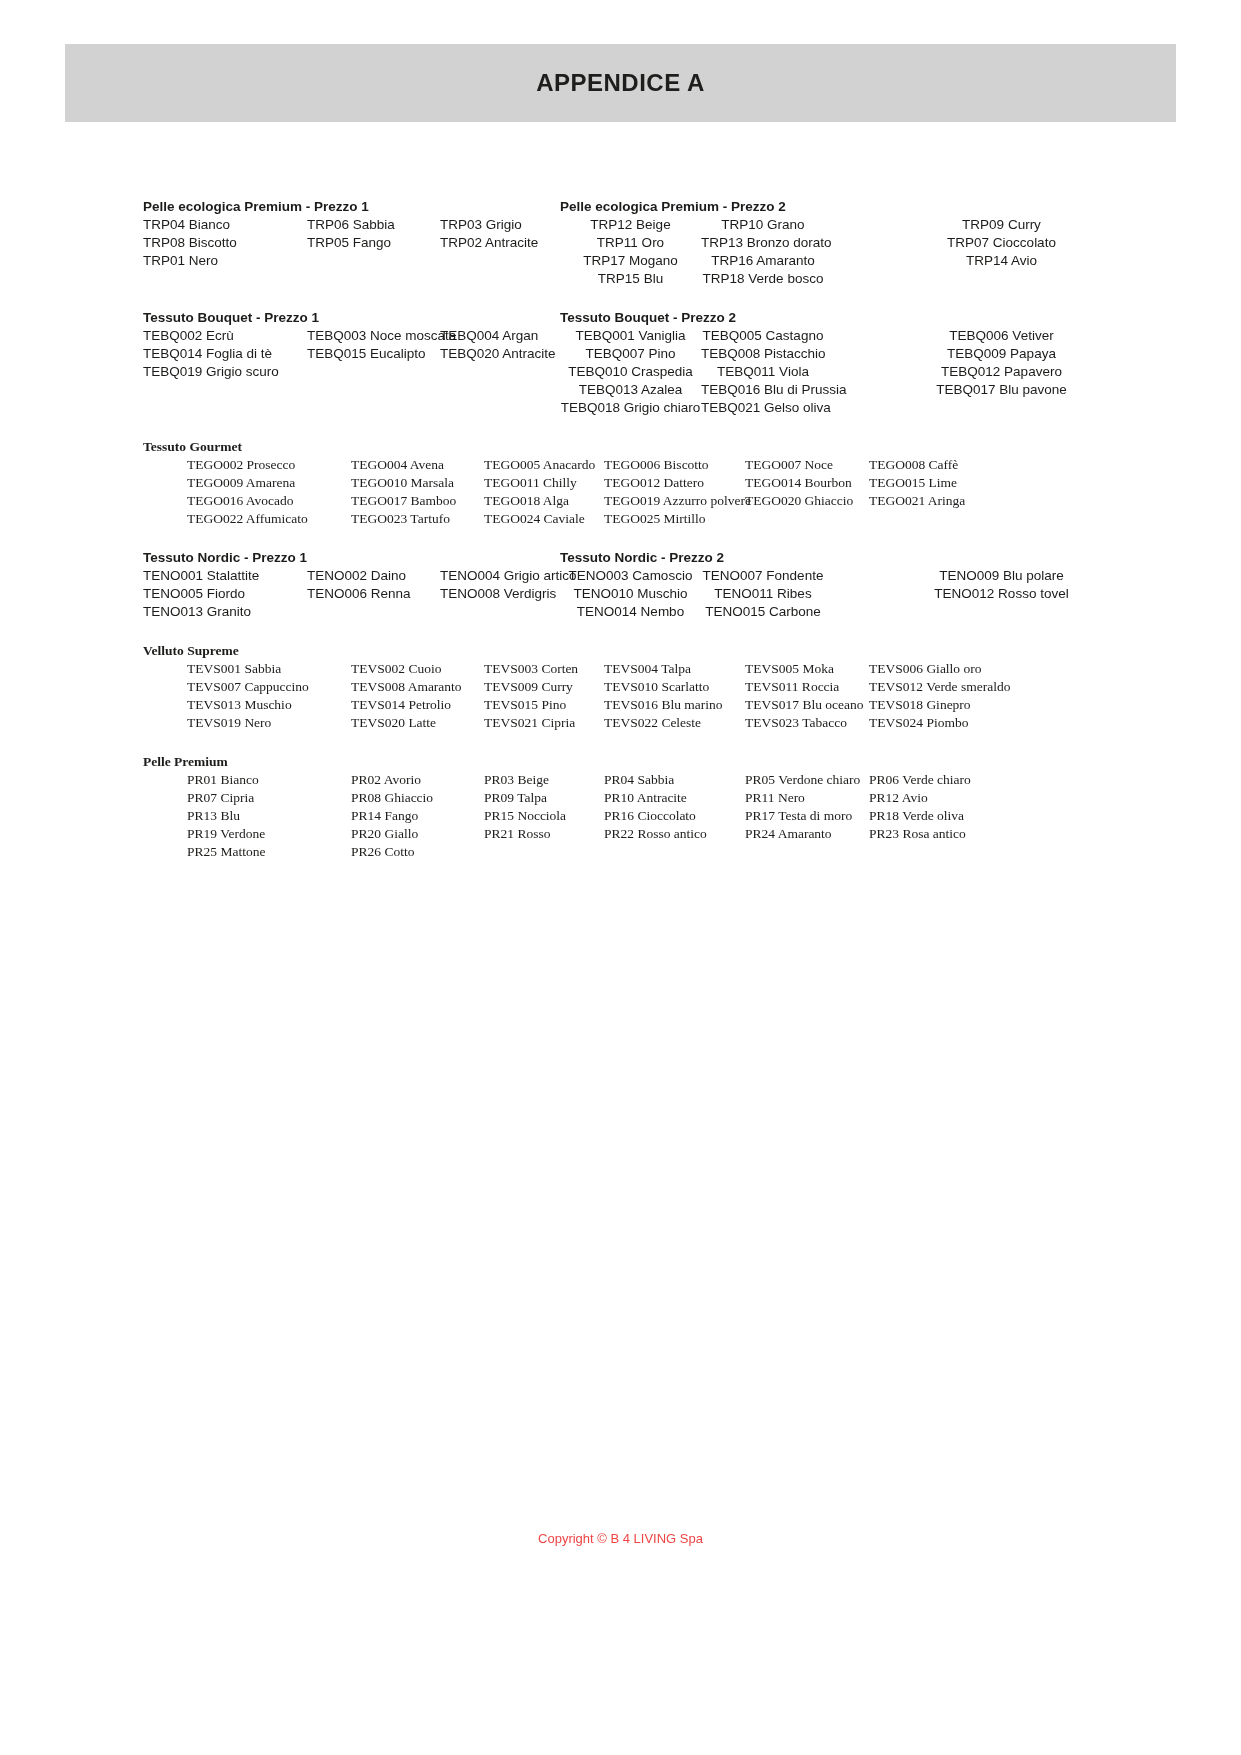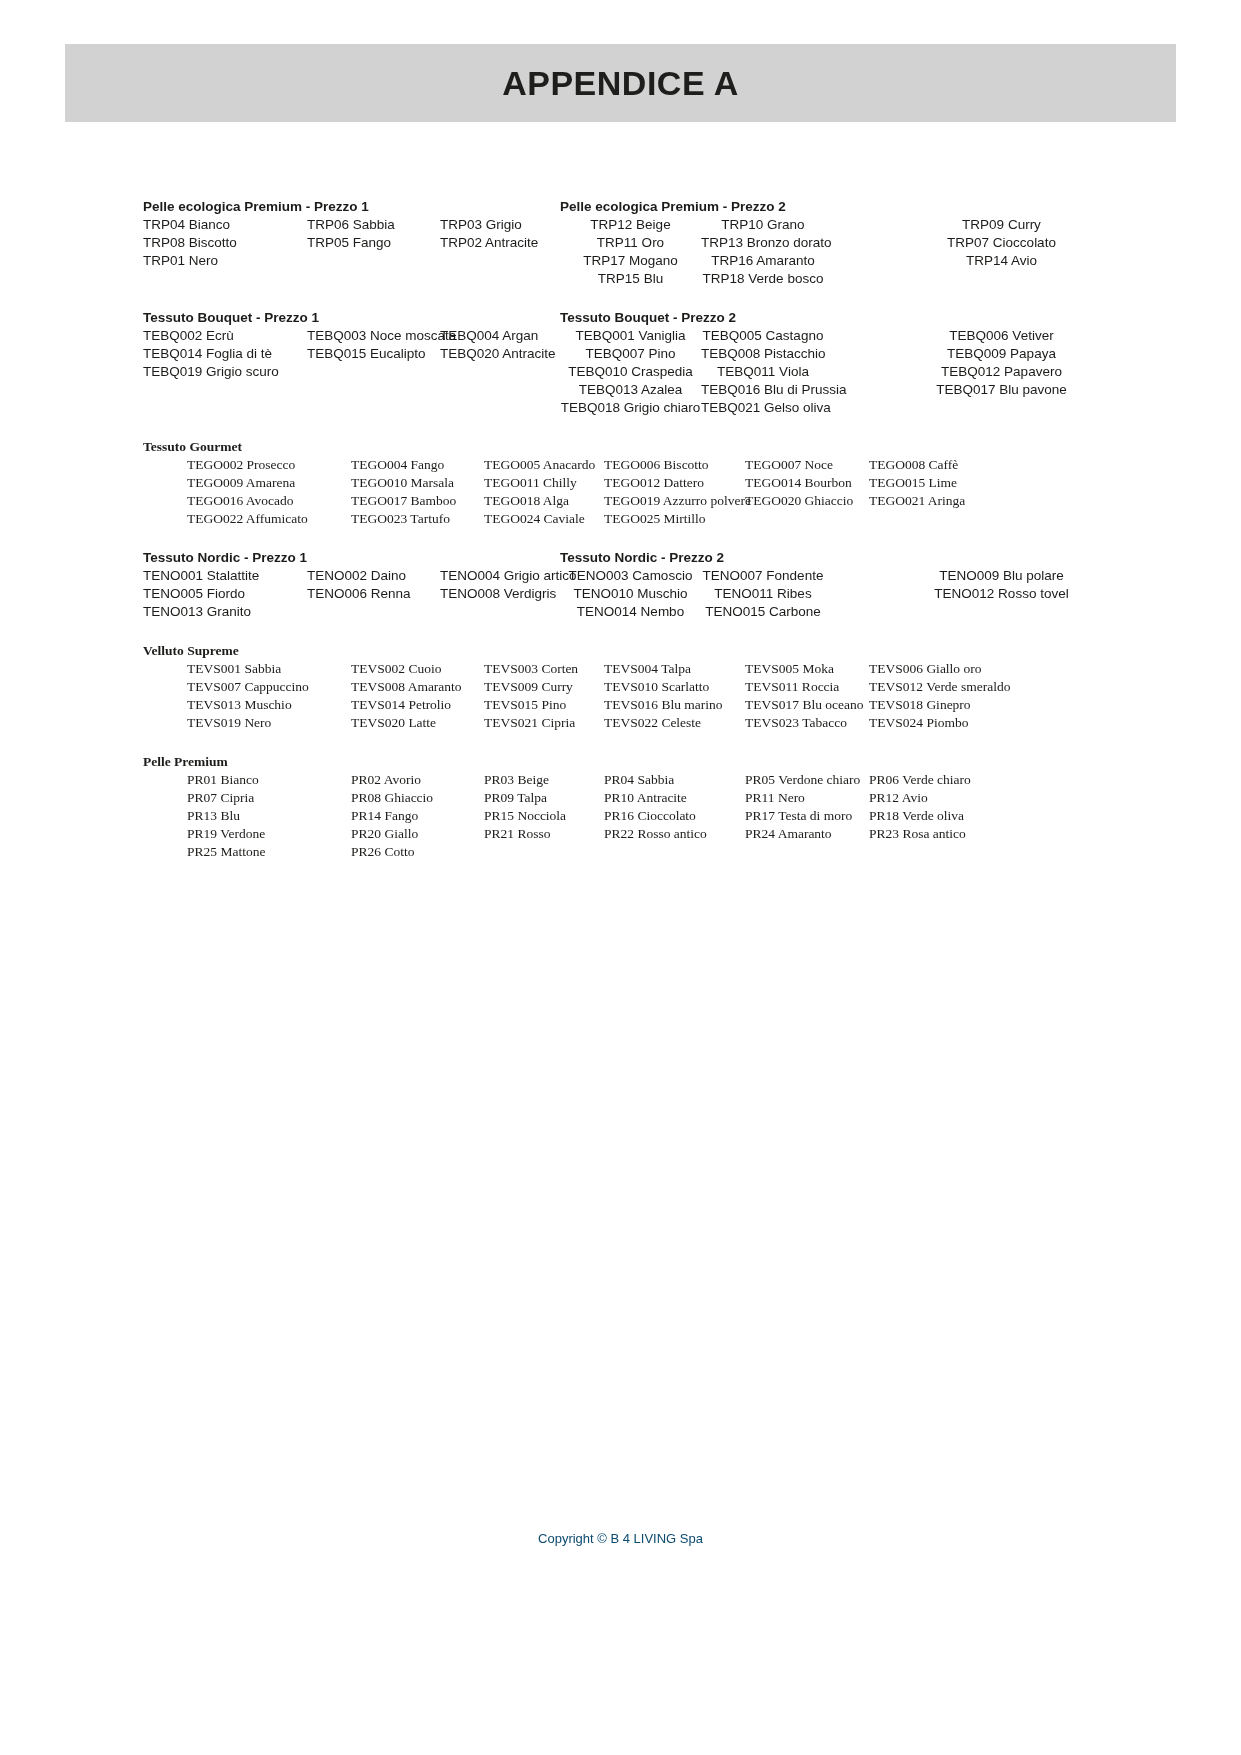--- a/index.html
+++ b/index.html
@@ -8,21 +8,21 @@
     width:1241px; height:1755px; position:relative;
     font-family:"Liberation Sans","DejaVu Sans",sans-serif;
     color:#1c1c1a;
   }
   .title-band {
     position:absolute; left:65px; top:44px; width:1111px; height:78px;
     background:#d2d2d2;
     display:flex; align-items:center; justify-content:center;
   }
   .title-band h1 {
-    font-size:34px; font-weight:bold; letter-spacing:0.5px; color:#1e1e1c;
+    font-size:24px; font-weight:bold; letter-spacing:0.5px; color:#1e1e1c;
   }
   .content {
     position:absolute; left:143px; top:186px; width:1035px;
   }
   .band { display:flex; margin-top:21px; }
   .band:first-child { margin-top:12px; }
   .sec-half-left  { width:417px; flex:none; }
   .sec-half-right { flex:1; min-width:0; }
   .sec-full { width:100%;font-family:Liberation Serif, serif; }
   .section-title {
@@ -30,21 +30,21 @@
   }
   .grid { display:grid; }
   .grid.g-left  { grid-template-columns:164px 133px 1fr; }
   .grid.g-right { grid-template-columns:141px 124px 1fr;text-align:center; }
   .grid.g-full  { grid-template-columns:164px 133px 120px 141px 124px 1fr;margin-left:44px; }
   .item {
     font-size:13.5px; line-height:18px; white-space:nowrap;
   }
   .footer {
     position:absolute; left:0; top:1531px; width:100%;
-    text-align:center; font-size:13px; color:#0c4a6e;
+    text-align:center; font-size:13px; color:#ef4444;
   }
 </style>
 </head>
 <body style="color: rgb(28, 28, 26);">
 
 <div class="title-band" style="background: rgb(210, 210, 210);">
   <h1>APPENDICE A</h1>
 </div>
 
 <div class="content">
@@ -109,21 +109,21 @@
           <div class="item">TEBQ018 Grigio chiaro</div>
           <div class="item">TEBQ021 Gelso oliva</div>
         </div>
       </div>
     </div>
     <div class="band">
       <div class="sec-full">
         <div class="section-title">Tessuto Gourmet</div>
         <div class="grid g-full">
           <div class="item">TEGO002 Prosecco</div>
-          <div class="item">TEGO004 Fango</div>
+          <div class="item">TEGO004 Avena</div>
           <div class="item">TEGO005 Anacardo</div>
           <div class="item">TEGO006 Biscotto</div>
           <div class="item">TEGO007 Noce</div>
           <div class="item">TEGO008 Caffè</div>
           <div class="item">TEGO009 Amarena</div>
           <div class="item">TEGO010 Marsala</div>
           <div class="item">TEGO011 Chilly</div>
           <div class="item">TEGO012 Dattero</div>
           <div class="item">TEGO014 Bourbon</div>
           <div class="item">TEGO015 Lime</div>

